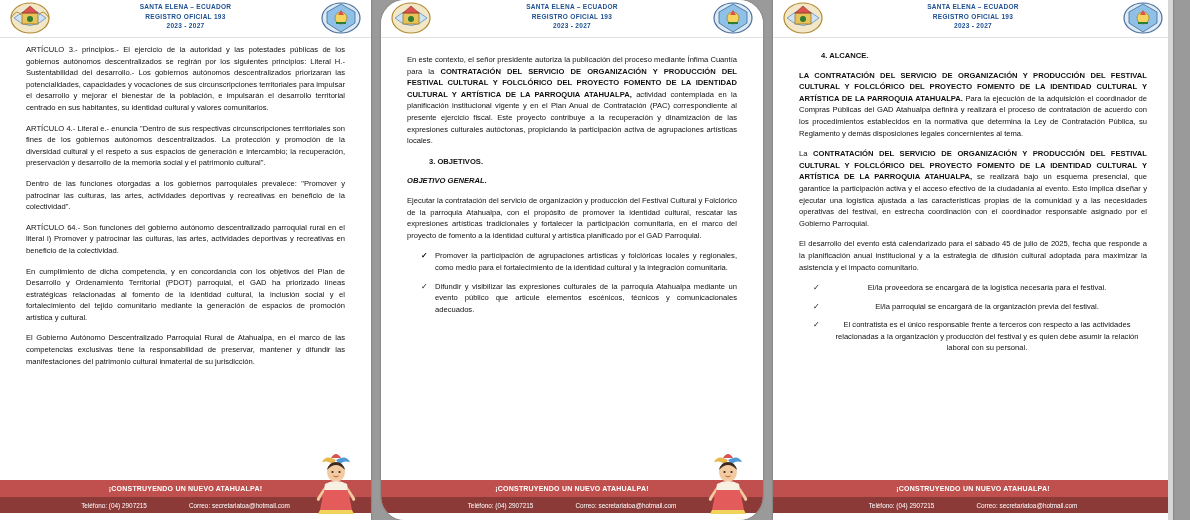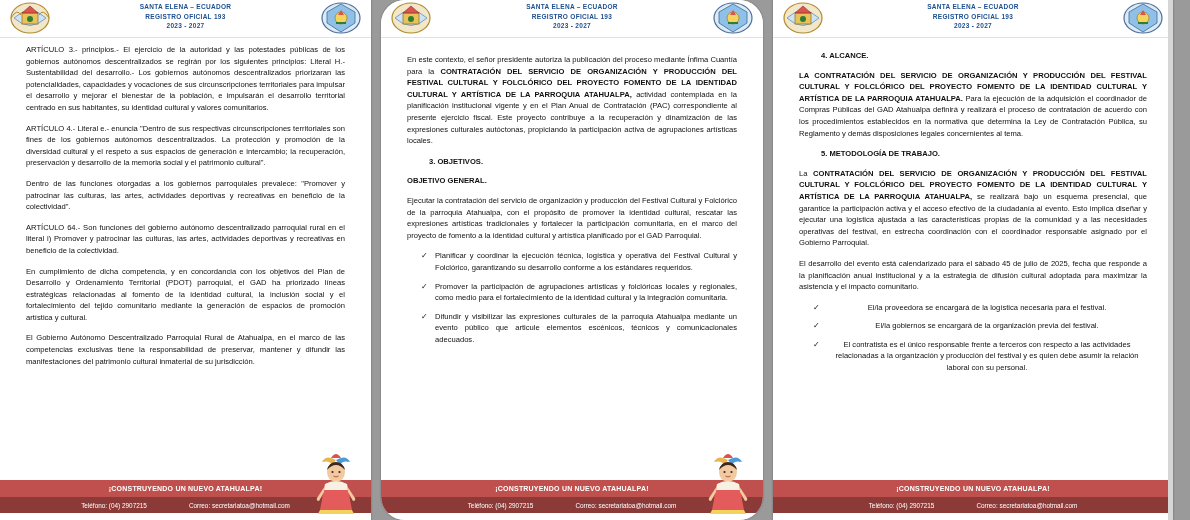--- a/index.html
+++ b/index.html
@@ -69,20 +69,21 @@
   .content p { margin: 0 0 9px 0; }
   b, .b { font-weight: bold; }
   .heading-num {
     font-weight: bold;
     margin: 8px 0 8px 0;
     padding-left: 22px;
   }
   .heading-left {
     font-weight: bold;
     margin: 2px 0 8px 0;
+    font-style: italic;
   }
   ul.checklist {
     list-style: none;
     margin: 0 0 8px 0;
     padding: 0 0 0 14px;
   }
   ul.checklist li {
     position: relative;
     padding-left: 14px;
     margin-bottom: 7px;
@@ -249,21 +250,21 @@
     </div>
 
     <div class="content">
       <p><span>En este contexto, el señor presidente autoriza la publicación del proceso mediante Ínfima Cuantía para la </span><b>CONTRATACIÓN DEL SERVICIO DE ORGANIZACIÓN Y PRODUCCIÓN DEL FESTIVAL CULTURAL Y FOLCLÓRICO DEL PROYECTO FOMENTO DE LA IDENTIDAD CULTURAL Y ARTÍSTICA DE LA PARROQUIA ATAHUALPA,</b><span> actividad contemplada en la planificación institucional vigente y en el Plan Anual de Contratación (PAC) correspondiente al presente ejercicio fiscal. Este proyecto contribuye a la recuperación y dinamización de las expresiones culturales autóctonas, propiciando la participación activa de agrupaciones artísticas locales.</span></p>
 
       <div class="heading-num">3. OBJETIVOS.</div>
       <div class="heading-left">OBJETIVO GENERAL.</div>
       <p>Ejecutar la contratación del servicio de organización y producción del Festival Cultural y Folclórico de la parroquia Atahualpa, con el propósito de promover la identidad cultural, rescatar las expresiones artísticas tradicionales y fortalecer la participación comunitaria, en el marco del proyecto de fomento a la identidad cultural y artística planificado por el GAD Parroquial.</p>
 
       <ul class="checklist">
-        <li><span class="tick">✓</span><span>Planificar y coordinar la ejecución técnica, logística y operativa del Festival Cultural y Folclórico, garantizando su desarrollo conforme a los estándares requeridos.</span></li>
+        <li><span class="tick">✓</span></li>
         <li><span class="tick">✓</span><span>Promover la participación de agrupaciones artísticas y folclóricas locales y regionales, como medio para el fortalecimiento de la identidad cultural y la integración comunitaria.</span></li>
         <li><span class="tick">✓</span><span>Difundir y visibilizar las expresiones culturales de la parroquia Atahualpa mediante un evento público que articule elementos escénicos, técnicos y comunicacionales adecuados.</span></li>
       </ul>
     </div>
 
     <div class="dancer d2">
       <svg viewBox="0 0 58 62">
         <path d="M29 8 q-10 -6 -14 2 q8 -2 10 3 z" fill="#e8b64c"></path>
         <path d="M29 8 q10 -6 14 2 q-8 -2 -10 3 z" fill="#4f9ad6"></path>
         <path d="M24 6 q5 -8 10 0" fill="#d9534f"></path>
@@ -314,28 +315,27 @@
           <path d="M17 22 h10" stroke="#2f7d32" stroke-width="2"></path>
           <path d="M22 9 l3 5 h-6 z" fill="#d9534f"></path>
         </svg>
       </div>
     </div>
 
     <div class="content">
       <div class="heading-num">4. ALCANCE.</div>
       <p><b>LA CONTRATACIÓN DEL SERVICIO DE ORGANIZACIÓN Y PRODUCCIÓN DEL FESTIVAL CULTURAL Y FOLCLÓRICO DEL PROYECTO FOMENTO DE LA IDENTIDAD CULTURAL Y ARTÍSTICA DE LA PARROQUIA ATAHUALPA.</b><span> Para la ejecución de la adquisición el coordinador de Compras Públicas del GAD Atahualpa definirá y realizará el proceso de contratación de acuerdo con los procedimientos establecidos en la normativa que determina la Ley de Contratación Pública, su Reglamento y demás disposiciones legales concernientes al tema.</span></p>
 
-      <div class="heading-num">5. METODOLOGÍA DE TRABAJO.</div>
       <p><span>La </span><b>CONTRATACIÓN DEL SERVICIO DE ORGANIZACIÓN Y PRODUCCIÓN DEL FESTIVAL CULTURAL Y FOLCLÓRICO DEL PROYECTO FOMENTO DE LA IDENTIDAD CULTURAL Y ARTÍSTICA DE LA PARROQUIA ATAHUALPA,</b><span> se realizará bajo un esquema presencial, que garantice la participación activa y el acceso efectivo de la ciudadanía al evento. Esto implica diseñar y ejecutar una logística ajustada a las características propias de la comunidad y a las necesidades operativas del festival, en estrecha coordinación con el coordinador responsable asignado por el Gobierno Parroquial.</span></p>
 
       <p>El desarrollo del evento está calendarizado para el sábado 45 de julio de 2025, fecha que responde a la planificación anual institucional y a la estrategia de difusión cultural adoptada para maximizar la asistencia y el impacto comunitario.</p>
 
       <ul class="checklist centered">
         <li><span class="tick">✓</span><span>El/la proveedora se encargará de la logística necesaria para el festival.</span></li>
-        <li><span class="tick">✓</span><span>El/la gobiernos se encargará de la organización previa del festival.</span></li>
+        <li><span class="tick">✓</span><span>El/la parroquial se encargará de la organización previa del festival.</span></li>
         <li><span class="tick">✓</span><span>El contratista es el único responsable frente a terceros con respecto a las actividades relacionadas a la organización y producción del festival y es quien debe asumir la relación laboral con su personal.</span></li>
       </ul>
     </div>
 
     <div class="doc-footer">
       <div class="footer-red">¡CONSTRUYENDO UN NUEVO ATAHUALPA!</div>
       <div class="footer-dark">
         <span>Teléfono: (04) 2907215</span>
         <span>Correo: secretariatoa@hotmail.com</span>
       </div>

